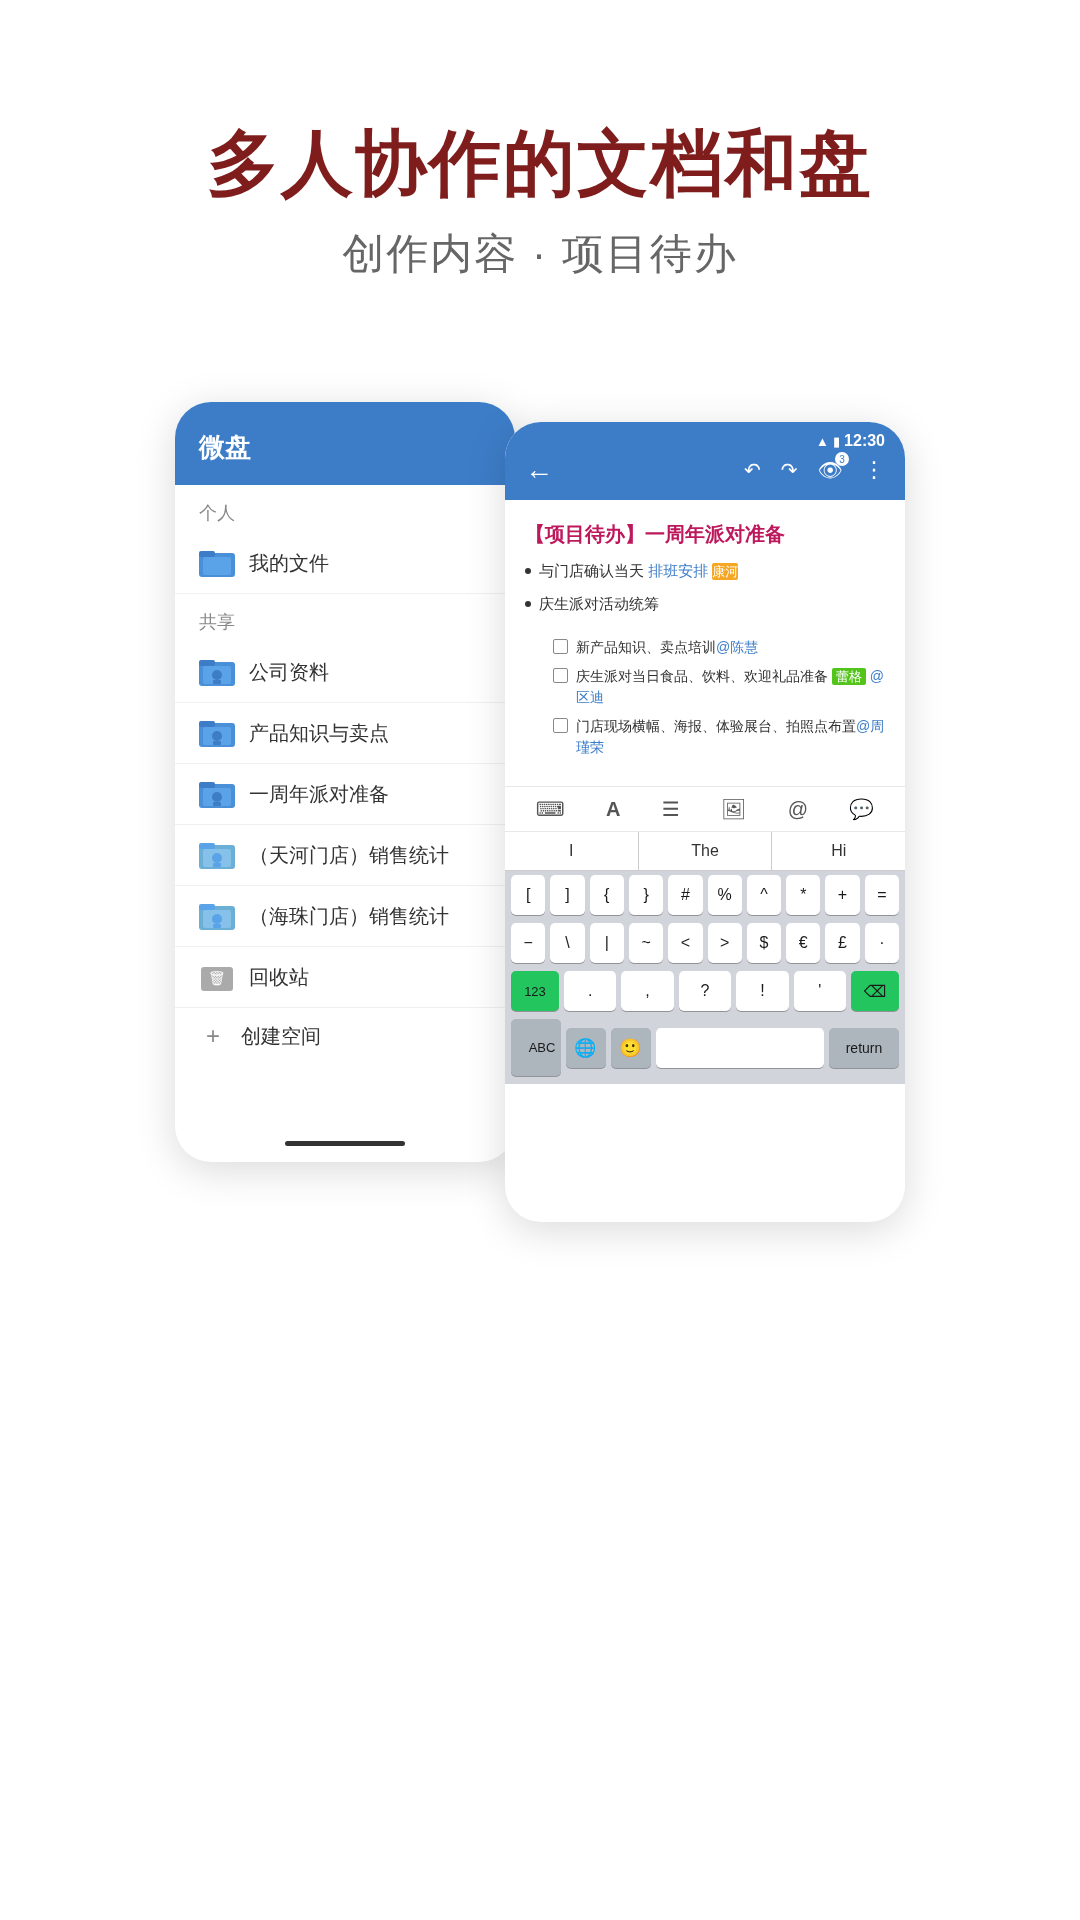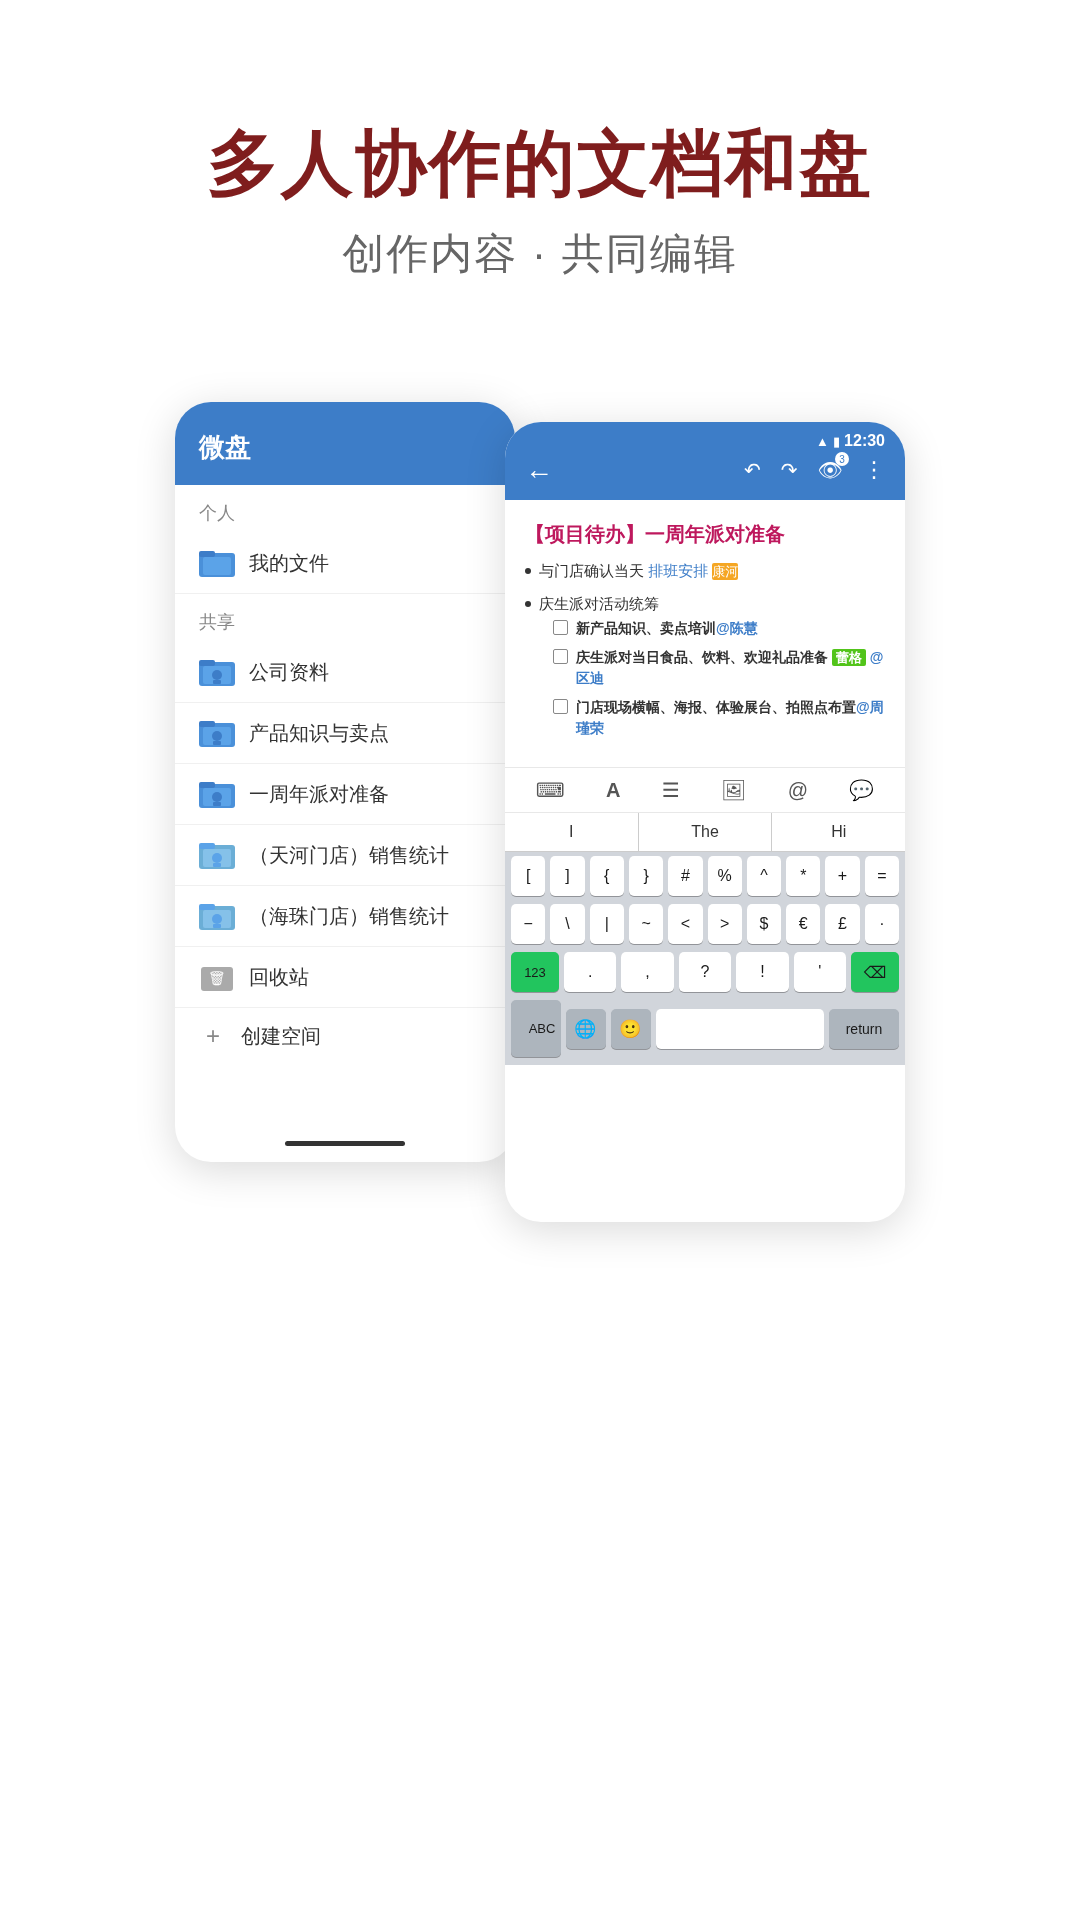--- a/index.html
+++ b/index.html
@@ -236,22 +236,21 @@
       border-radius: 2px;
       font-size: 13px;
     }
     .mention-blue {
       color: #3d7dc8;
       text-decoration: none;
     }
 
     .sub-items {
       margin-left: 14px;
-      margin-top: 3px;
-      font-weight: bold;
+      margin-top: 22px;
     }
     .checkbox-item {
       display: flex;
       align-items: flex-start;
       gap: 8px;
       margin-bottom: 8px;
     }
     .checkbox {
       width: 15px;
       height: 15px;
@@ -361,21 +360,21 @@
       min-width: 50px;
       flex: 0 0 50px;
       font-size: 14px;
     }
   </style>
 </head>
 <body>
 
 <div class="hero">
   <div class="hero-title">多人协作的文档和盘</div>
-  <div class="hero-subtitle">创作内容 · 共同编辑</div>
+  <div class="hero-subtitle">创作内容 · 项目待办</div>
 </div>
 
 <div class="phones-container">
 
   <div class="phone-left">
     <div class="phone-left-header">
       <div class="phone-left-title">微盘</div>
     </div>
 
     <div class="sidebar-section-label">个人</div>

